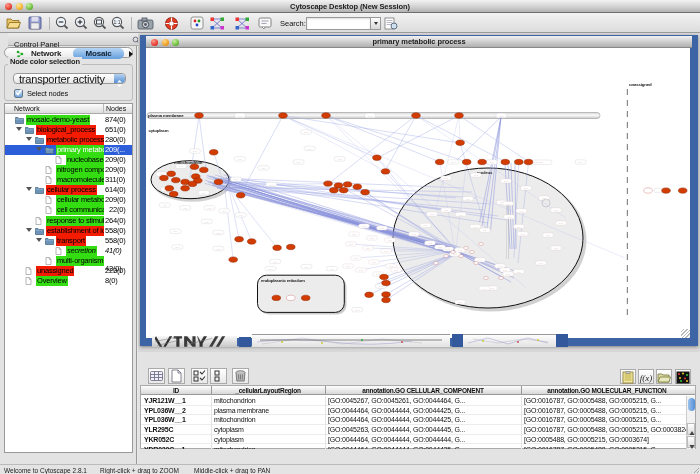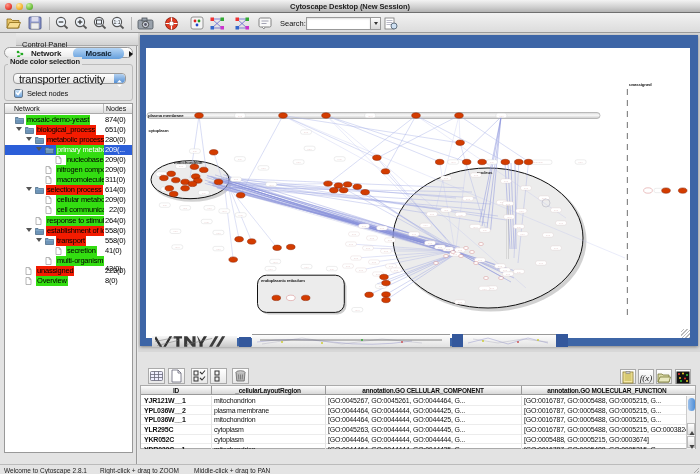--- a/index.html
+++ b/index.html
@@ -87,21 +87,21 @@
         <path d="M2.5 4.5 L8.5 4.5 M2.5 6.5 L8.5 6.5 M2.5 8.5 L8.5 8.5" stroke="#aab" stroke-width="0.8"></path>
         <circle cx="10" cy="10" r="3" fill="#cfe0f2" stroke="#456" stroke-width="0.8"></circle>
       </svg></span>
   <span class="abs" style="left:280px;top:6px;font-size:7.5px;color:#111">Search:</span>
   <span class="abs" style="left:306px;top:3.5px;width:65px;height:13px;background:#fff;border:1px solid #999;box-shadow:inset 0 1px 2px #0002"></span>
   <span class="abs" style="left:371px;top:3.5px;width:10px;height:13px;background:linear-gradient(#fdfdfd,#d8d8d8);border:1px solid #999;border-left:none"></span>
   <span class="abs" style="left:373.5px;top:9px;width:0;height:0;border-left:2.5px solid transparent;border-right:2.5px solid transparent;border-top:3.5px solid #333"></span>
 </div>
 
 <div class="abs" style="left:0;top:33px;width:137px;height:431px;background:#e3e3e3;border-right:1px solid #9a9a9a">
-  <div class="abs" style="left:16px;top:0;width:100%;height:13px;background:linear-gradient(#ececec,#d2d2d2);border-bottom:1px solid #aaa">
+  <div class="abs" style="left:8px;top:0;width:100%;height:13px;background:linear-gradient(#ececec,#d2d2d2);border-bottom:1px solid #aaa">
     <span style="font-size:7.5px;color:#111;padding-left:6px;line-height:13px;display:inline-block">Control Panel</span>
     <svg class="abs" style="right:3px;top:2.5px" width="9" height="9" viewBox="0 0 9 9">
         <circle cx="3.5" cy="3.5" r="2.4" fill="none" stroke="#667" stroke-width="0.9"></circle>
         <line x1="5.3" y1="5.3" x2="8" y2="8" stroke="#667" stroke-width="1.1"></line>
       </svg>
   </div>
   <div class="abs" style="left:4px;top:14px;width:129px;height:11px;background:linear-gradient(#fff,#ececec);border:1px solid #9a9a9a;border-radius:6px">
     <svg class="abs" style="left:11px;top:1.5px" width="8" height="8">
         <circle cx="2" cy="2" r="1.3" fill="#2a2"></circle>
         <circle cx="6" cy="4" r="1.3" fill="#2a2"></circle>
@@ -194,21 +194,21 @@
             </svg></span>
           <span style="position:absolute;left:51px;top:0;max-width:48px;overflow:hidden;background:#33dd11;color:#000;padding:0 1px;height:10px;display:inline-block">macromolecule</span>
           <span style="position:absolute;left:100px;top:0;color:#000">311(0)</span>
         </div>
         <div style="position:absolute;left:0;top:70.3px;width:100%;height:10px;line-height:10px;white-space:nowrap;">
           <span style="position:absolute;left:21px;top:0"><span style="display:inline-block;width:0;height:0;border-left:3px solid transparent;border-right:3px solid transparent;border-top:4.5px solid #555;vertical-align:1px"></span></span>
           <span style="position:absolute;left:30px;top:1px"><svg width="9" height="8" viewBox="0 0 9 8" style="vertical-align:-1px">
               <path d="M0.5 1.5 L3 1.5 L4 2.5 L8.5 2.5 L8.5 7.5 L0.5 7.5 Z" fill="#6d94b8" stroke="#41617e" stroke-width="0.7"></path>
               <path d="M0.5 3.2 L8.5 3.2" stroke="#93b5d1" stroke-width="0.8"></path>
             </svg></span>
-          <span style="position:absolute;left:41px;top:0;max-width:58px;overflow:hidden;background:#f41b00;color:#000;padding:0 1px;height:10px;display:inline-block">selection process</span>
+          <span style="position:absolute;left:41px;top:0;max-width:58px;overflow:hidden;background:#f41b00;color:#000;padding:0 1px;height:10px;display:inline-block">cellular process</span>
           <span style="position:absolute;left:100px;top:0;color:#000">614(0)</span>
         </div>
         <div style="position:absolute;left:0;top:80.4px;width:100%;height:10px;line-height:10px;white-space:nowrap;">
           <span style="position:absolute;left:40px;top:1px"><svg width="7" height="8" viewBox="0 0 7 8" style="vertical-align:-1px">
               <path d="M1 0.5 L4.2 0.5 L6 2.3 L6 7.5 L1 7.5 Z" fill="#fff" stroke="#999" stroke-width="0.7"></path>
               <path d="M4.2 0.5 L4.2 2.3 L6 2.3" fill="none" stroke="#999" stroke-width="0.7"></path>
             </svg></span>
           <span style="position:absolute;left:51px;top:0;max-width:48px;overflow:hidden;background:#33dd11;color:#000;padding:0 1px;height:10px;display:inline-block">cellular metabol</span>
           <span style="position:absolute;left:100px;top:0;color:#000">209(0)</span>
         </div>
@@ -239,21 +239,21 @@
         </div>
         <div style="position:absolute;left:0;top:120.6px;width:100%;height:10px;line-height:10px;white-space:nowrap;text-decoration:underline;">
           <span style="position:absolute;left:31px;top:0"><span style="display:inline-block;width:0;height:0;border-left:3px solid transparent;border-right:3px solid transparent;border-top:4.5px solid #555;vertical-align:1px"></span></span>
           <span style="position:absolute;left:40px;top:1px"><svg width="9" height="8" viewBox="0 0 9 8" style="vertical-align:-1px">
               <path d="M0.5 1.5 L3 1.5 L4 2.5 L8.5 2.5 L8.5 7.5 L0.5 7.5 Z" fill="#6d94b8" stroke="#41617e" stroke-width="0.7"></path>
               <path d="M0.5 3.2 L8.5 3.2" stroke="#93b5d1" stroke-width="0.8"></path>
             </svg></span>
           <span style="position:absolute;left:51px;top:0;max-width:48px;overflow:hidden;background:#f41b00;color:#000;padding:0 1px;height:10px;display:inline-block">transport</span>
           <span style="position:absolute;left:100px;top:0;color:#000">558(0)</span>
         </div>
-        <div style="position:absolute;left:0;top:130.6px;width:100%;height:10px;line-height:10px;white-space:nowrap;">
+        <div style="position:absolute;left:0;top:130.6px;width:100%;height:10px;line-height:10px;white-space:nowrap;font-style:italic;">
           <span style="position:absolute;left:50px;top:1px"><svg width="7" height="8" viewBox="0 0 7 8" style="vertical-align:-1px">
               <path d="M1 0.5 L4.2 0.5 L6 2.3 L6 7.5 L1 7.5 Z" fill="#fff" stroke="#999" stroke-width="0.7"></path>
               <path d="M4.2 0.5 L4.2 2.3 L6 2.3" fill="none" stroke="#999" stroke-width="0.7"></path>
             </svg></span>
           <span style="position:absolute;left:61px;top:0;max-width:38px;overflow:hidden;background:#33dd11;color:#000;padding:0 1px;height:10px;display:inline-block">secretion</span>
           <span style="position:absolute;left:100px;top:0;color:#000">41(0)</span>
         </div>
         <div style="position:absolute;left:0;top:140.7px;width:100%;height:10px;line-height:10px;white-space:nowrap;">
           <span style="position:absolute;left:40px;top:1px"><svg width="7" height="8" viewBox="0 0 7 8" style="vertical-align:-1px">
               <path d="M1 0.5 L4.2 0.5 L6 2.3 L6 7.5 L1 7.5 Z" fill="#fff" stroke="#999" stroke-width="0.7"></path>
@@ -277,20 +277,26 @@
             </svg></span>
           <span style="position:absolute;left:31px;top:0;max-width:68px;overflow:hidden;background:#33dd11;color:#000;padding:0 1px;height:10px;display:inline-block">Overview</span>
           <span style="position:absolute;left:100px;top:0;color:#000">8(0)</span>
         </div>
     </div>
   </div>
 </div>
 
 <div class="abs" style="left:138px;top:33px;width:562px;height:319px;background:#d8d8d8;overflow:hidden">
   <div class="abs" style="left:2px;top:2px;width:558px;height:311px;background:#3d65a6;box-shadow:0 1px 3px #0006">
+    <div class="abs" style="left:6px;top:1px;width:546px;height:12px;background:linear-gradient(#f2f2f2,#c9c9c9 60%,#b0b0b0);border-bottom:1px solid #888">
+      <div class="abs" style="left:5px;top:3px;width:7px;height:7px;border-radius:50%;background:radial-gradient(circle at 35% 30%,#ff9a8a,#e93f34 60%,#b01b10)"></div>
+      <div class="abs" style="left:15.5px;top:3px;width:7px;height:7px;border-radius:50%;background:radial-gradient(circle at 35% 30%,#ffd98a,#f0a024 60%,#c7871a)"></div>
+      <div class="abs" style="left:26px;top:3px;width:7px;height:7px;border-radius:50%;background:radial-gradient(circle at 35% 30%,#c8f0a0,#6fc03f 60%,#3f8a1a)"></div>
+      <div style="text-align:center;font-size:7.5px;font-weight:bold;color:#222;line-height:12px;letter-spacing:-0.1px">primary metabolic process</div>
+    </div>
     <div class="abs" style="left:6px;top:13px;width:544px;height:290px;background:#fff;overflow:hidden">
       <svg width="544" height="289" viewBox="0 0 544 289" style="position:absolute;left:0;top:0">
           <defs>
             <linearGradient id="barg" x1="0" y1="0" x2="0" y2="1">
               <stop offset="0" stop-color="#d4d4d4"></stop>
               <stop offset="0.45" stop-color="#fafafa"></stop>
               <stop offset="1" stop-color="#c8c8c8"></stop>
             </linearGradient>
           </defs>
           <rect x="1" y="64.5" width="453" height="6" rx="3" fill="url(#barg)" stroke="#999" stroke-width="0.6"></rect>

